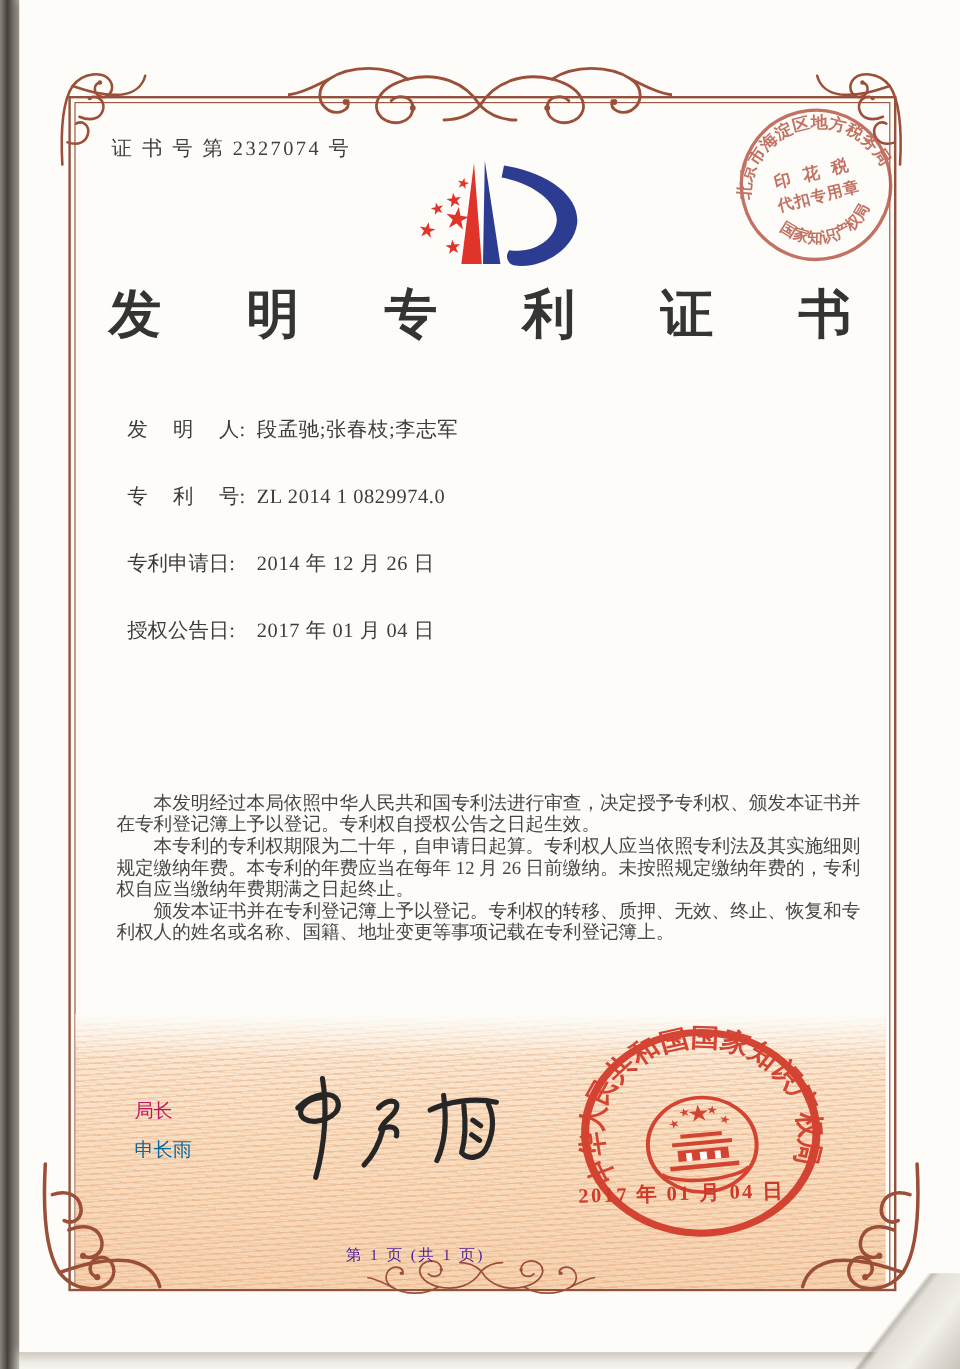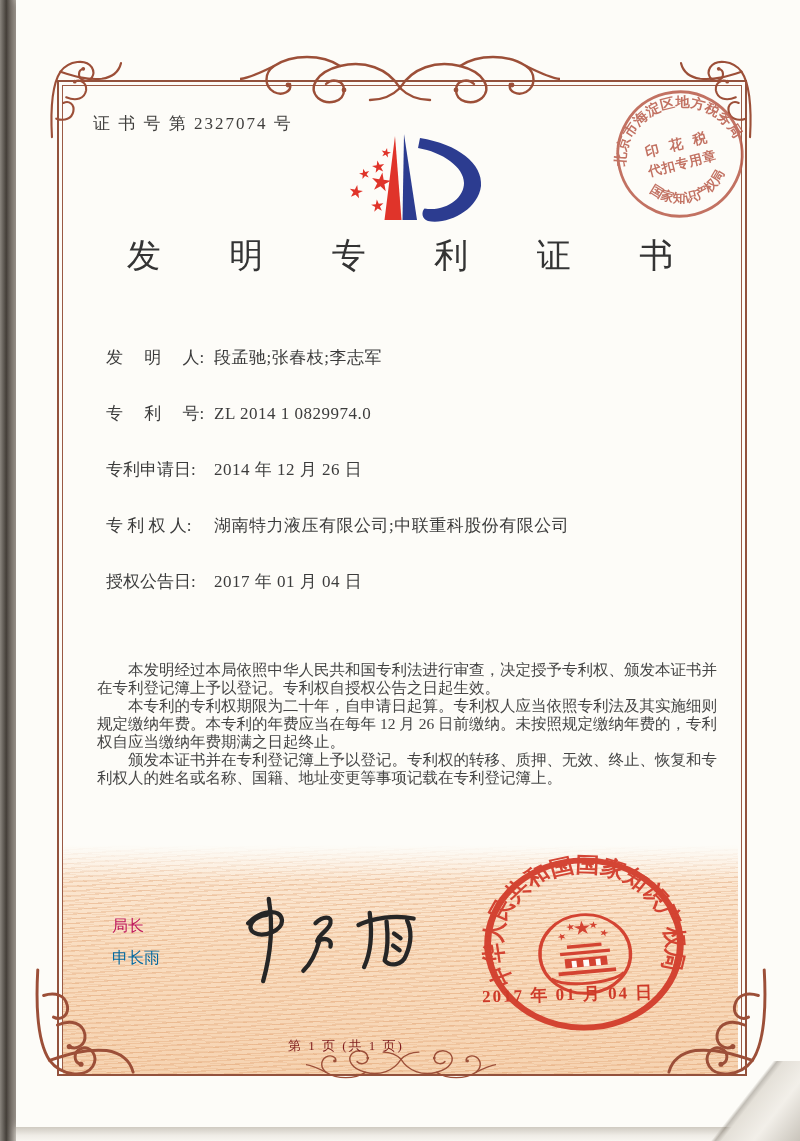--- a/index.html
+++ b/index.html
@@ -29,40 +29,40 @@
           repeating-linear-gradient(184deg,rgba(208,120,58,.12) 0 1px,rgba(255,255,255,0) 1px 5.4px),
           linear-gradient(180deg,#fcebd9 0%,#f9ddc0 45%,#f6d3b1 100%);}
 
   .orn{position:absolute;color:#9c4f38;}
   svg.decor{display:block;}
 
   
   .certno{position:absolute;left:93px;top:112px;font-size:17px;letter-spacing:2px;color:#3f3e3c;}
   .logo{position:absolute;left:336px;top:130px;}
   .title{position:absolute;left:0;top:233px;width:800px;text-align:center;
-         font-size:34px;font-weight:normal;color:#343434;letter-spacing:30px;padding-left:30px;box-sizing:border-box;}
+         font-size:44px;font-weight:bold;color:#343434;letter-spacing:30px;padding-left:30px;box-sizing:border-box;}
   .fields{position:absolute;left:106px;top:330px;width:600px;}
   .field-row{height:55.8px;display:flex;align-items:center;font-size:17px;color:#3c3c3c;}
   .field-label{display:inline-block;width:104px;white-space:pre;}
   .field-value{margin-left:4px;letter-spacing:.5px;white-space:nowrap;}
   .paras{position:absolute;left:97px;top:661px;width:620px;font-size:15.5px;
          line-height:18px;color:#454545;text-align:justify;}
   .paras p{margin:0;text-indent:2em;}
 
   .sig-title{position:absolute;left:112px;top:916px;font-size:16px;color:#be185d;}
   .sig-name{position:absolute;left:112px;top:948px;font-size:16px;color:#0369a1;}
   .sig-hand{position:absolute;left:222px;top:892px;}
 
   .seal-main{position:absolute;left:478px;top:852px;opacity:.94;}
   .seal-date{position:absolute;left:482px;top:983px;font-size:17px;letter-spacing:2px;
              color:#ce3a28;font-weight:bold;transform:rotate(-1.5deg);}
   .seal-tax{position:absolute;left:610px;top:84px;opacity:.85;}
 
   .footer{position:absolute;left:0;top:1037px;width:692px;text-align:center;
-          font-size:13px;color:#7f1d1d;letter-spacing:2px;}
+          font-size:13px;color:#4c1d95;letter-spacing:2px;}
 </style>
 </head>
 <body>
 
 <div id="shot">
   <div class="spine"></div>
   <div class="page"></div>
   <div class="under-strip"></div>
   <div class="under-corner"></div>
 
@@ -139,24 +139,20 @@
       <span class="field-label">发　 明　 人:</span>
       <span class="field-value">段孟驰;张春枝;李志军</span>
     </div>
     <div class="field-row">
       <span class="field-label">专　 利　 号:</span>
       <span class="field-value">ZL 2014 1 0829974.0</span>
     </div>
     <div class="field-row">
       <span class="field-label">专利申请日:</span>
       <span class="field-value">2014 年 12 月 26 日</span>
-    </div>
-    <div class="field-row">
-      <span class="field-label">专 利 权 人:</span>
-      <span class="field-value">湖南特力液压有限公司;中联重科股份有限公司</span>
     </div>
     <div class="field-row">
       <span class="field-label">授权公告日:</span>
       <span class="field-value">2017 年 01 月 04 日</span>
     </div>
   </div>
 
   <div class="paras">
     <p>本发明经过本局依照中华人民共和国专利法进行审查，决定授予专利权、颁发本证书并在专利登记簿上予以登记。专利权自授权公告之日起生效。</p>
     <p>本专利的专利权期限为二十年，自申请日起算。专利权人应当依照专利法及其实施细则规定缴纳年费。本专利的年费应当在每年 12 月 26 日前缴纳。未按照规定缴纳年费的，专利权自应当缴纳年费期满之日起终止。</p>

